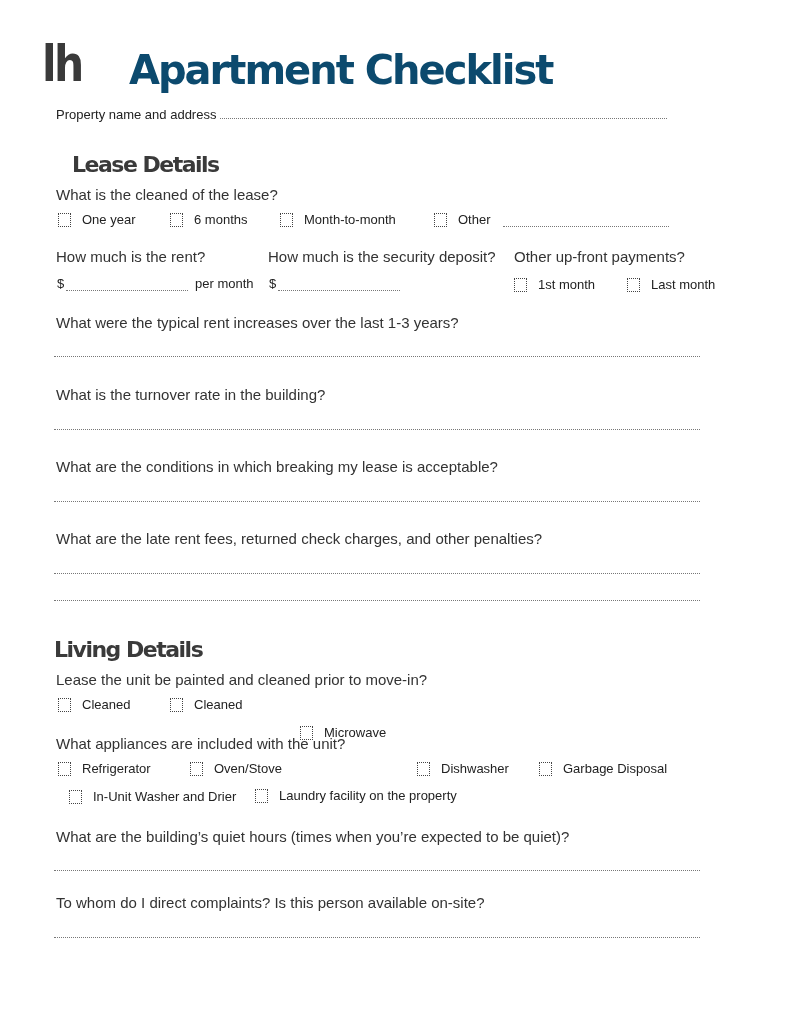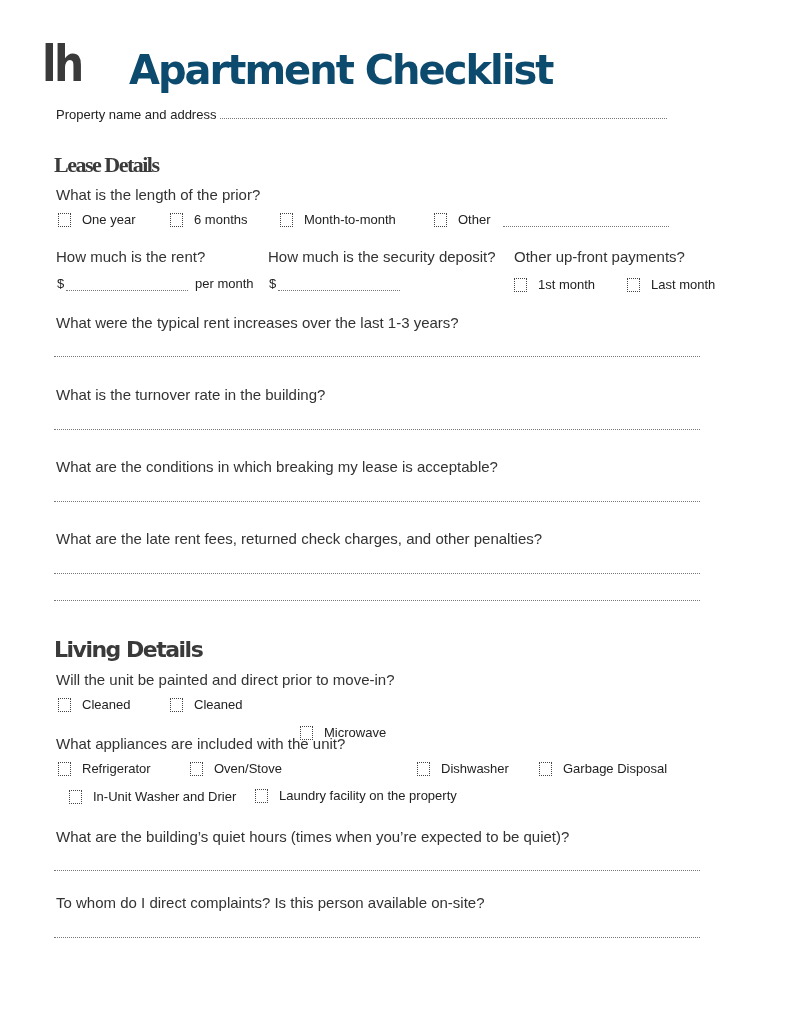--- a/index.html
+++ b/index.html
@@ -36,22 +36,22 @@
     .small { font-size: 13px; color: #222; white-space: nowrap; }
   </style>
 </head>
 <body>
 
 <div class="abs logo">lh</div>
 <div class="abs title">Apartment Checklist</div>
 <div class="abs prop-label">Property name and address</div>
 <div class="abs dotline" style="left:220px; top:118px; width:447px;"></div>
 
-<div class="abs section-title" style="left:54px; top:152px;font-family:Liberation Serif, serif;">Lease Details</div>
-<div class="abs q" style="left:56px; top:186px;">What is the length of the prior?</div>
+<div class="abs section-title" style="left:72px; top:152px;">Lease Details</div>
+<div class="abs q" style="left:56px; top:186px;">What is the cleaned of the lease?</div>
 
 <div class="abs opt" style="left:58px; top:212px;">
   <span class="cb"></span>
   <span>One year</span>
 </div>
 <div class="abs opt" style="left:170px; top:212px;">
   <span class="cb"></span>
   <span>6 months</span>
 </div>
 <div class="abs opt" style="left:280px; top:212px;">
@@ -91,21 +91,21 @@
 <div class="abs dotline" style="left:54px; top:429px; width:646px;"></div>
 
 <div class="abs q" style="left:56px; top:458px;">What are the conditions in which breaking my lease is acceptable?</div>
 <div class="abs dotline" style="left:54px; top:501px; width:646px;"></div>
 
 <div class="abs q" style="left:56px; top:530px;">What are the late rent fees, returned check charges, and other penalties?</div>
 <div class="abs dotline" style="left:54px; top:573px; width:646px;"></div>
 <div class="abs dotline" style="left:54px; top:600px; width:646px;"></div>
 
 <div class="abs section-title" style="left:54px; top:637px;text-align:right;">Living Details</div>
-<div class="abs q" style="left:56px; top:671px;">Will the unit be painted and direct prior to move-in?</div>
+<div class="abs q" style="left:56px; top:671px;">Lease the unit be painted and cleaned prior to move-in?</div>
 
 <div class="abs opt" style="left:58px; top:697px;">
   <span class="cb"></span>
   <span>Cleaned</span>
 </div>
 <div class="abs opt" style="left:170px; top:697px;justify-content:space-between;">
   <span class="cb"></span>
   <span>Cleaned</span>
 </div>
 

